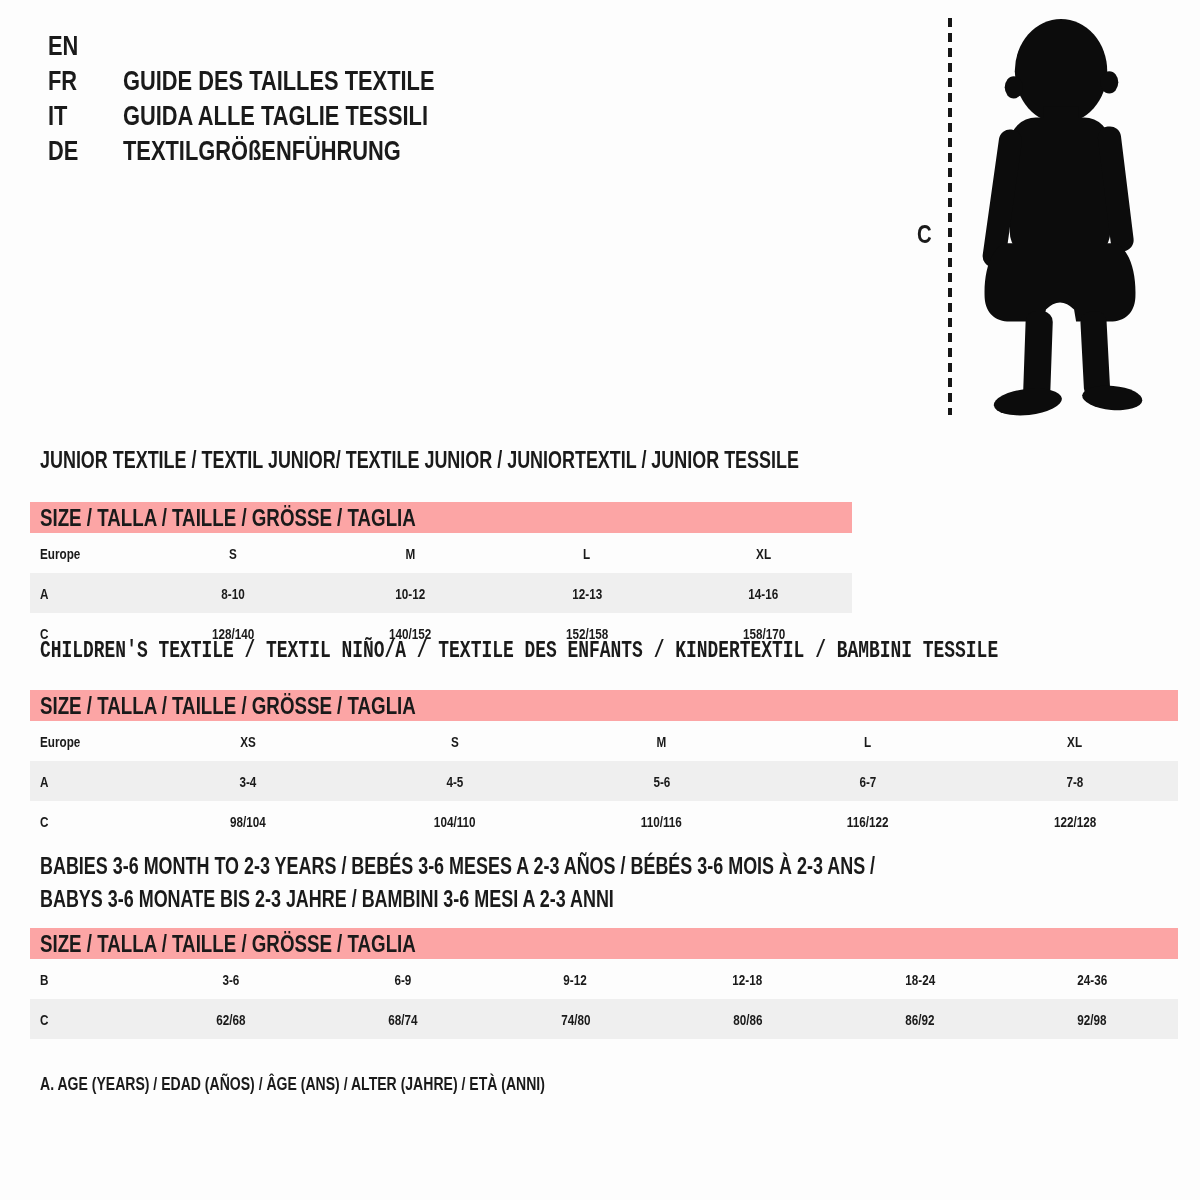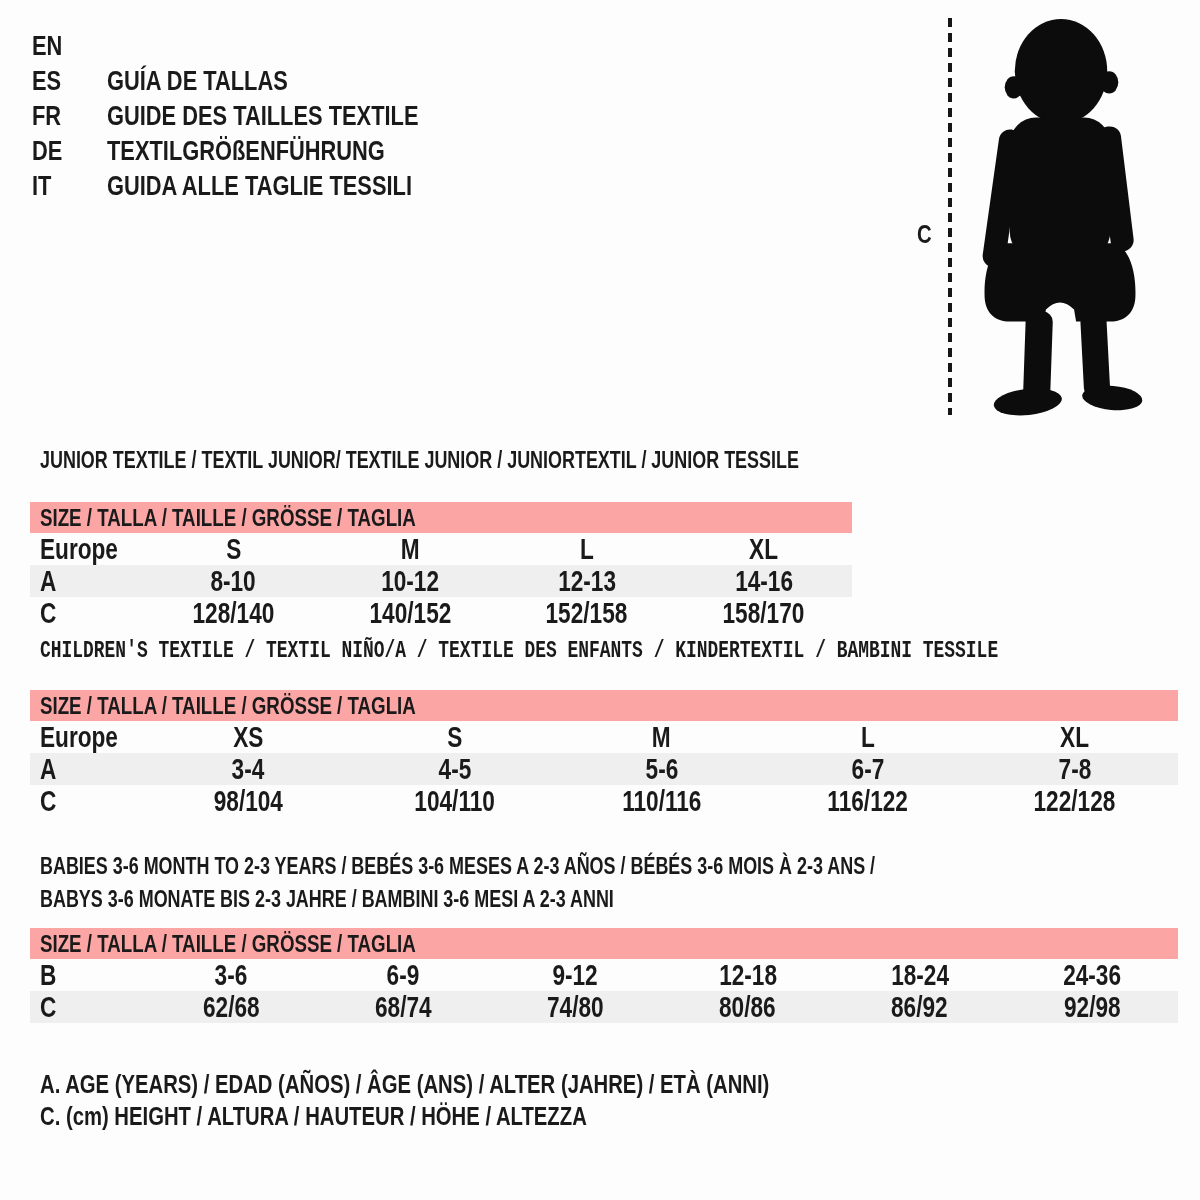--- a/index.html
+++ b/index.html
@@ -5,21 +5,21 @@
   html,body{margin:0;padding:0;}
   body{width:1200px;height:1200px;background:#fdfdfd;overflow:hidden;
        font-family:"Liberation Sans","DejaVu Sans",sans-serif;font-weight:bold;color:#1a1a1a;}
   .page{position:relative;width:1200px;height:1200px;}
 
   
   .cnd{display:inline-block;transform:scaleX(0.78);transform-origin:0 50%;white-space:nowrap;}
   .cell .cnd{transform-origin:50% 50%;}
 
   
-  .lang-block{position:absolute;left:32px;top:28px;}
+  .lang-block{position:absolute;left:48px;top:28px;}
   .lang-row{display:flex;height:35px;align-items:center;font-size:28px;}
   .lang-code{width:75px;}
   .lang-label{}
 
   
   .figure-area{position:absolute;left:915px;top:14px;width:245px;height:406px;}
   .dashed-line{position:absolute;left:33px;top:4px;width:4px;height:397px;
     background:repeating-linear-gradient(to bottom,#161616 0 9px,transparent 9px 15px);}
   .c-label{position:absolute;left:2px;top:205px;font-size:26px;}
   .baby-svg{position:absolute;left:48px;top:0;width:192px;height:402px;}
@@ -30,53 +30,49 @@
   .t1{top:430px;width:822px;margin-top:19px;}
   .t1 .title-wrap{height:53px;}
   .t2{top:640px;width:1148px;}
   .t2 .title-wrap{height:50px;font-family:Liberation Mono, monospace;}
   .t3{top:850px;width:1148px;}
   .t3 .title-wrap{height:78px;}
   .t3 .sec-title{line-height:33px;}
 
   .thead{height:31px;background:#fca5a5;display:flex;align-items:center;
          padding-left:10px;font-size:24px;box-sizing:border-box;}
-  .trow{height:32px;display:flex;align-items:center;font-size:29px;}
+  .trow{height:40px;display:flex;align-items:center;font-size:15px;}
   .trow.shade{background:#efefef;}
   .tlabel{width:115px;padding-left:10px;box-sizing:border-box;text-align:left;}
   .cell{flex:1;text-align:center;}
 
   
   .legend{position:absolute;left:40px;top:1068px;}
-  .legend-line{font-size:26px;line-height:32px;}
+  .legend-line{font-size:18px;line-height:32px;text-align:center;}
 </style>
 </head>
 <body>
 
 <div class="page">
 
   <section class="lang-block">
     <div class="lang-row">
       <span class="lang-code"><span class="cnd">EN</span></span>
     </div>
     <div class="lang-row">
-      <span class="lang-code"><span class="cnd">ES</span></span>
-      <span class="lang-label"><span class="cnd">GUÍA DE TALLAS</span></span>
-    </div>
-    <div class="lang-row">
       <span class="lang-code"><span class="cnd">FR</span></span>
       <span class="lang-label"><span class="cnd">GUIDE DES TAILLES TEXTILE</span></span>
     </div>
     <div class="lang-row">
+      <span class="lang-code"><span class="cnd">IT</span></span>
+      <span class="lang-label"><span class="cnd">GUIDA ALLE TAGLIE TESSILI</span></span>
+    </div>
+    <div class="lang-row">
       <span class="lang-code"><span class="cnd">DE</span></span>
       <span class="lang-label"><span class="cnd">TEXTILGRÖßENFÜHRUNG</span></span>
-    </div>
-    <div class="lang-row">
-      <span class="lang-code"><span class="cnd">IT</span></span>
-      <span class="lang-label"><span class="cnd">GUIDA ALLE TAGLIE TESSILI</span></span>
     </div>
   </section>
 
   <div class="figure-area">
     <span class="c-label cnd">C</span>
     <div class="dashed-line"></div>
     <svg class="baby-svg" viewBox="0 0 190 400" xmlns="http://www.w3.org/2000/svg">
       <g fill="#0c0c0c">
         <ellipse cx="97" cy="57" rx="46" ry="52"></ellipse>
         <ellipse cx="50" cy="73" rx="9" ry="11"></ellipse>
@@ -196,16 +192,15 @@
             <span class="cell"><span class="cnd">80/86</span></span>
             <span class="cell"><span class="cnd">86/92</span></span>
             <span class="cell"><span class="cnd">92/98</span></span>
           </div>
         </div>
     </div>
   </section>
 
   <section class="legend">
     <div class="legend-line"><span class="cnd">A. AGE (YEARS) / EDAD (AÑOS) / ÂGE (ANS) / ALTER (JAHRE) / ETÀ (ANNI)</span></div>
-    <div class="legend-line"><span class="cnd">C. (cm) HEIGHT / ALTURA / HAUTEUR / HÖHE / ALTEZZA</span></div>
   </section>
 
 </div>
 
 </body></html>

